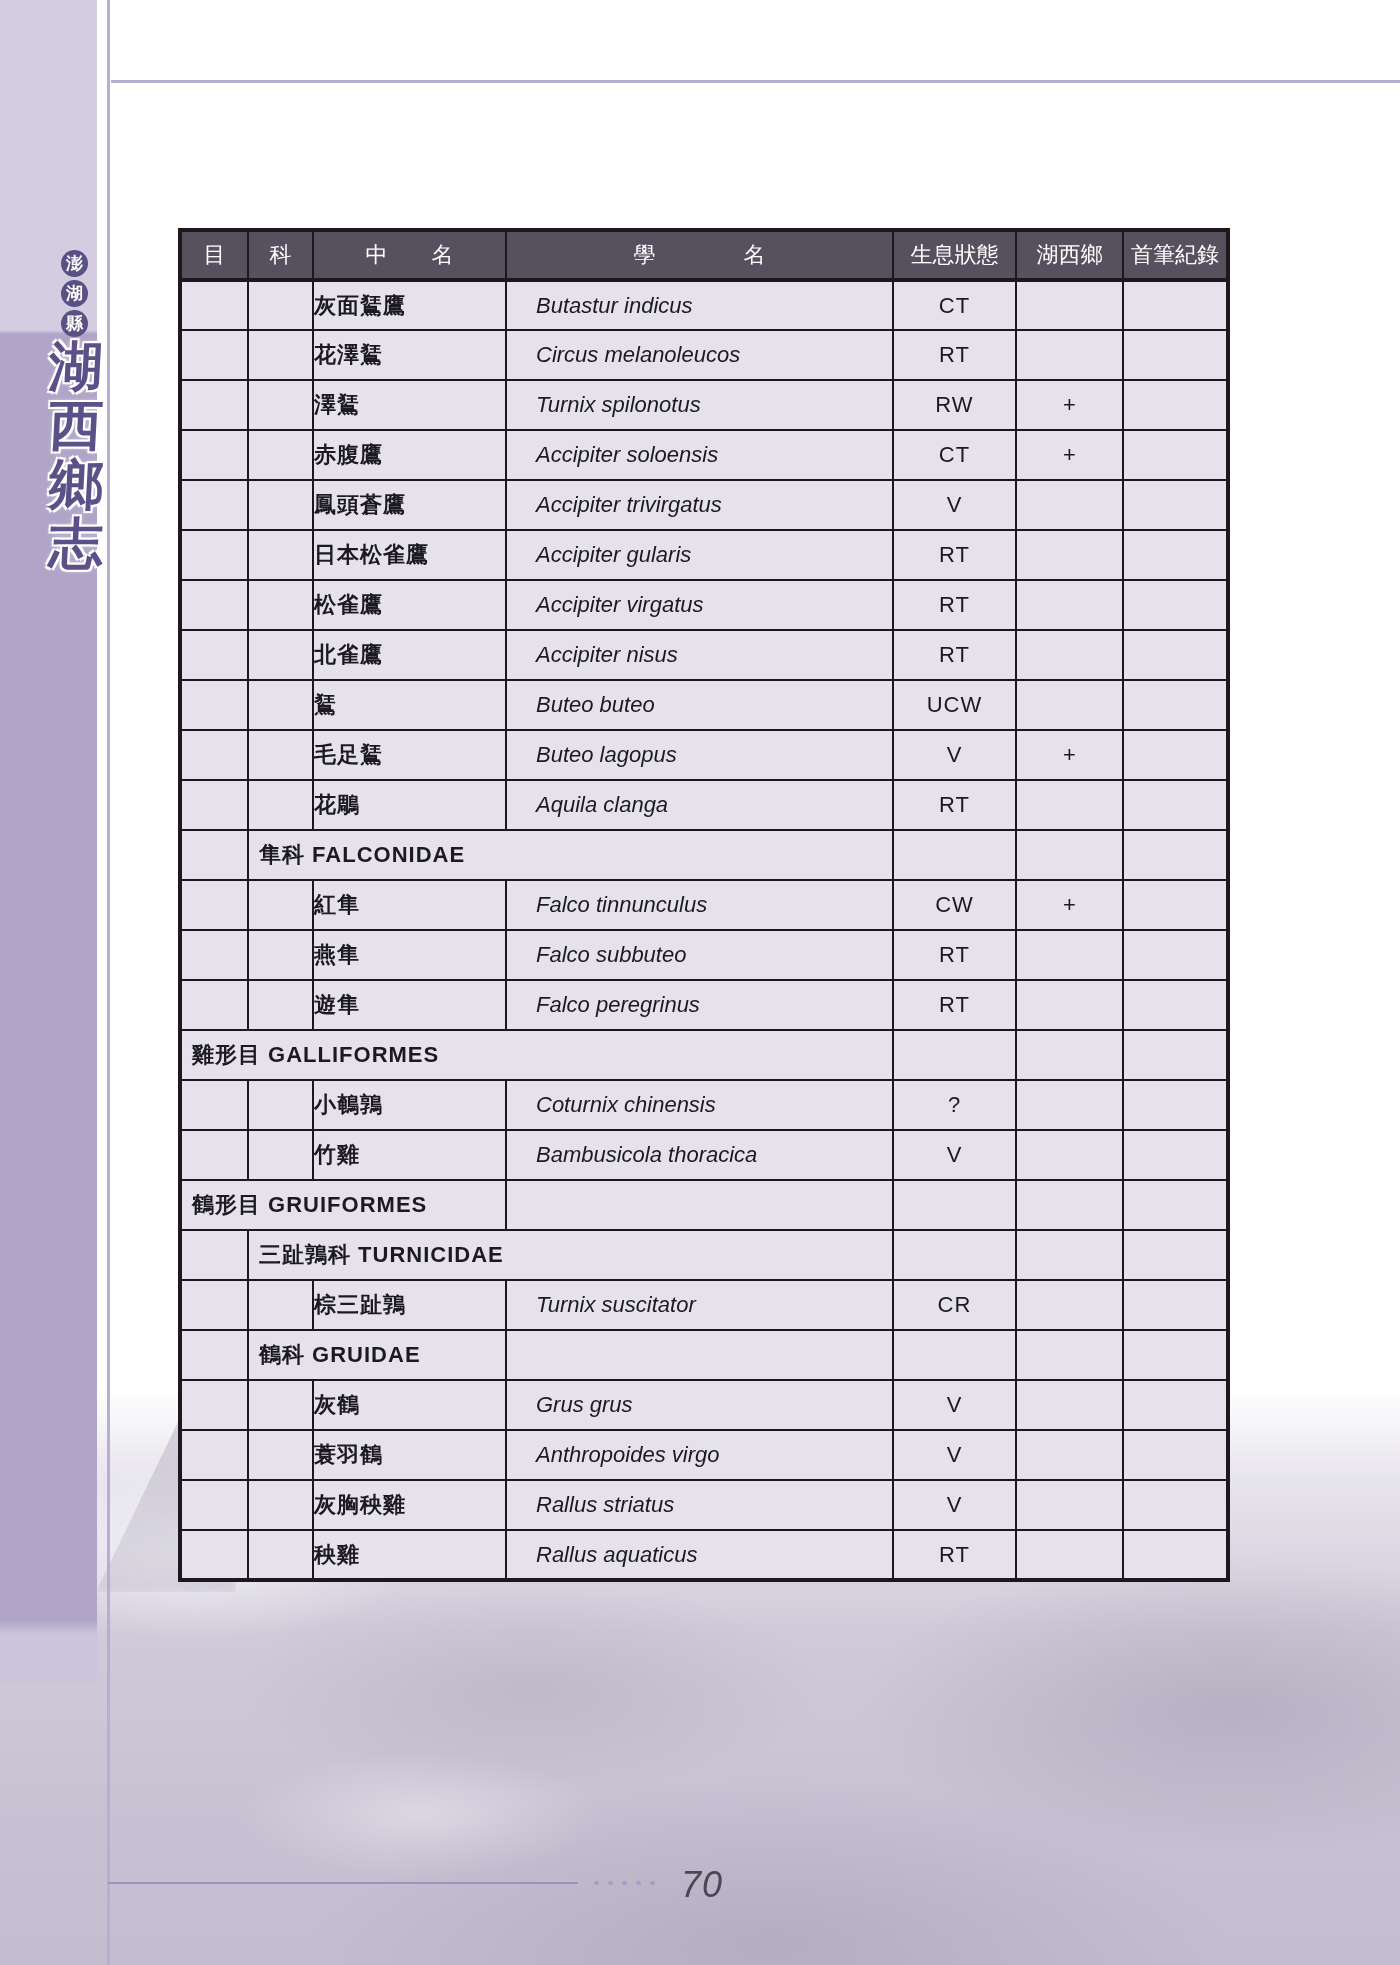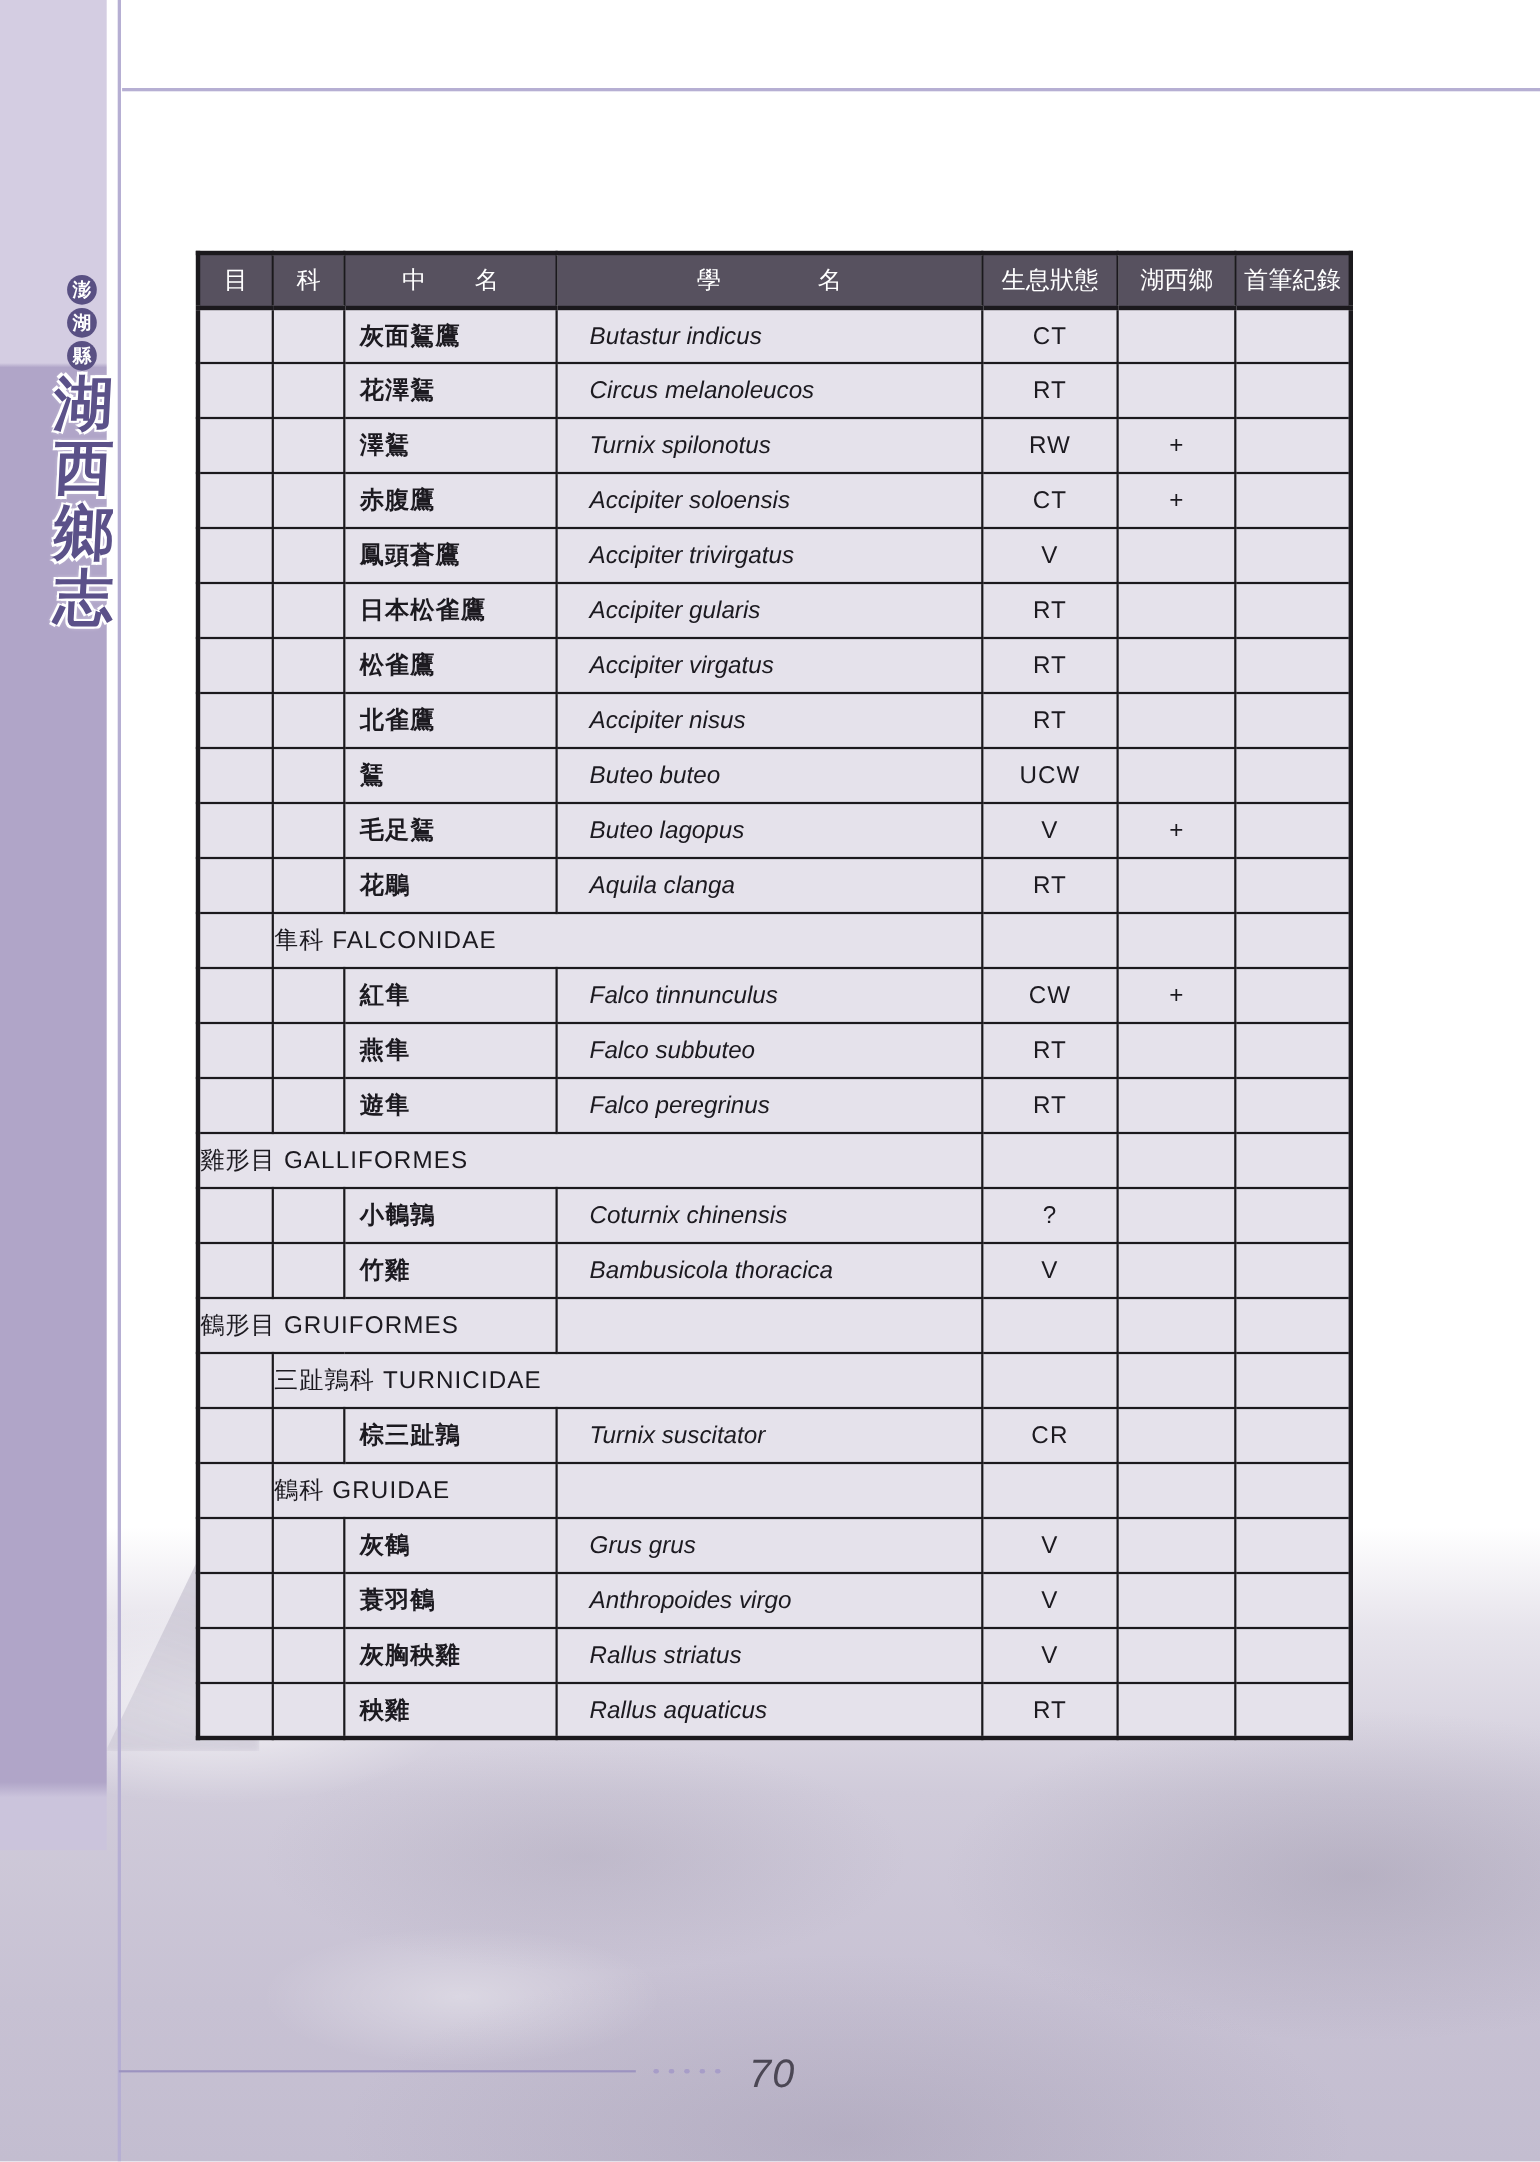--- a/index.html
+++ b/index.html
@@ -69,26 +69,26 @@
   table.birds th, table.birds td {
     border:2px solid #1b191d; vertical-align:middle;
     overflow:hidden; white-space:nowrap;
   }
   table.birds thead th {
     height:50px; background:#57515f; color:#ffffff;
     font-size:22px; font-weight:400; text-align:center;
     border-bottom:4px solid #1b191d;
   }
   table.birds tbody td { height:50px; font-size:22px; color:#1c1a20; }
-  td.c-chinese { padding-left:13px; font-weight:600; letter-spacing:1px;font-family:Liberation Serif, serif; }
+  td.c-chinese { font-weight:600; letter-spacing:1px;font-family:Liberation Serif, serif; }
   td.c-sci     { padding-left:29px; font-style:italic; }
   td.c-status  { text-align:center; font-size:21px; letter-spacing:1px; }
   td.c-huxi    { text-align:center; font-size:25px; font-weight:300; }
   td.c-record  { text-align:center; }
-  td.c-label   { font-weight:400; letter-spacing:1px; }
+  td.c-label   { padding-left:10px; font-weight:700; letter-spacing:1px; }
 
   
   .footer-line { position:absolute; left:108px; top:1882px; width:470px; height:2px;
                  background:#9c93c0; z-index:4; }
   .footer-dots { position:absolute; left:594px; top:1881px; z-index:4;
                  display:flex; gap:9px; }
   .footer-dots span { width:5px; height:4px; border-radius:2px; background:#a79dc8; }
   .page-number {
     position:absolute; left:672px; top:1864px; width:60px; z-index:4;
     font-size:36px; font-style:italic; color:#4b4754; text-align:center;

